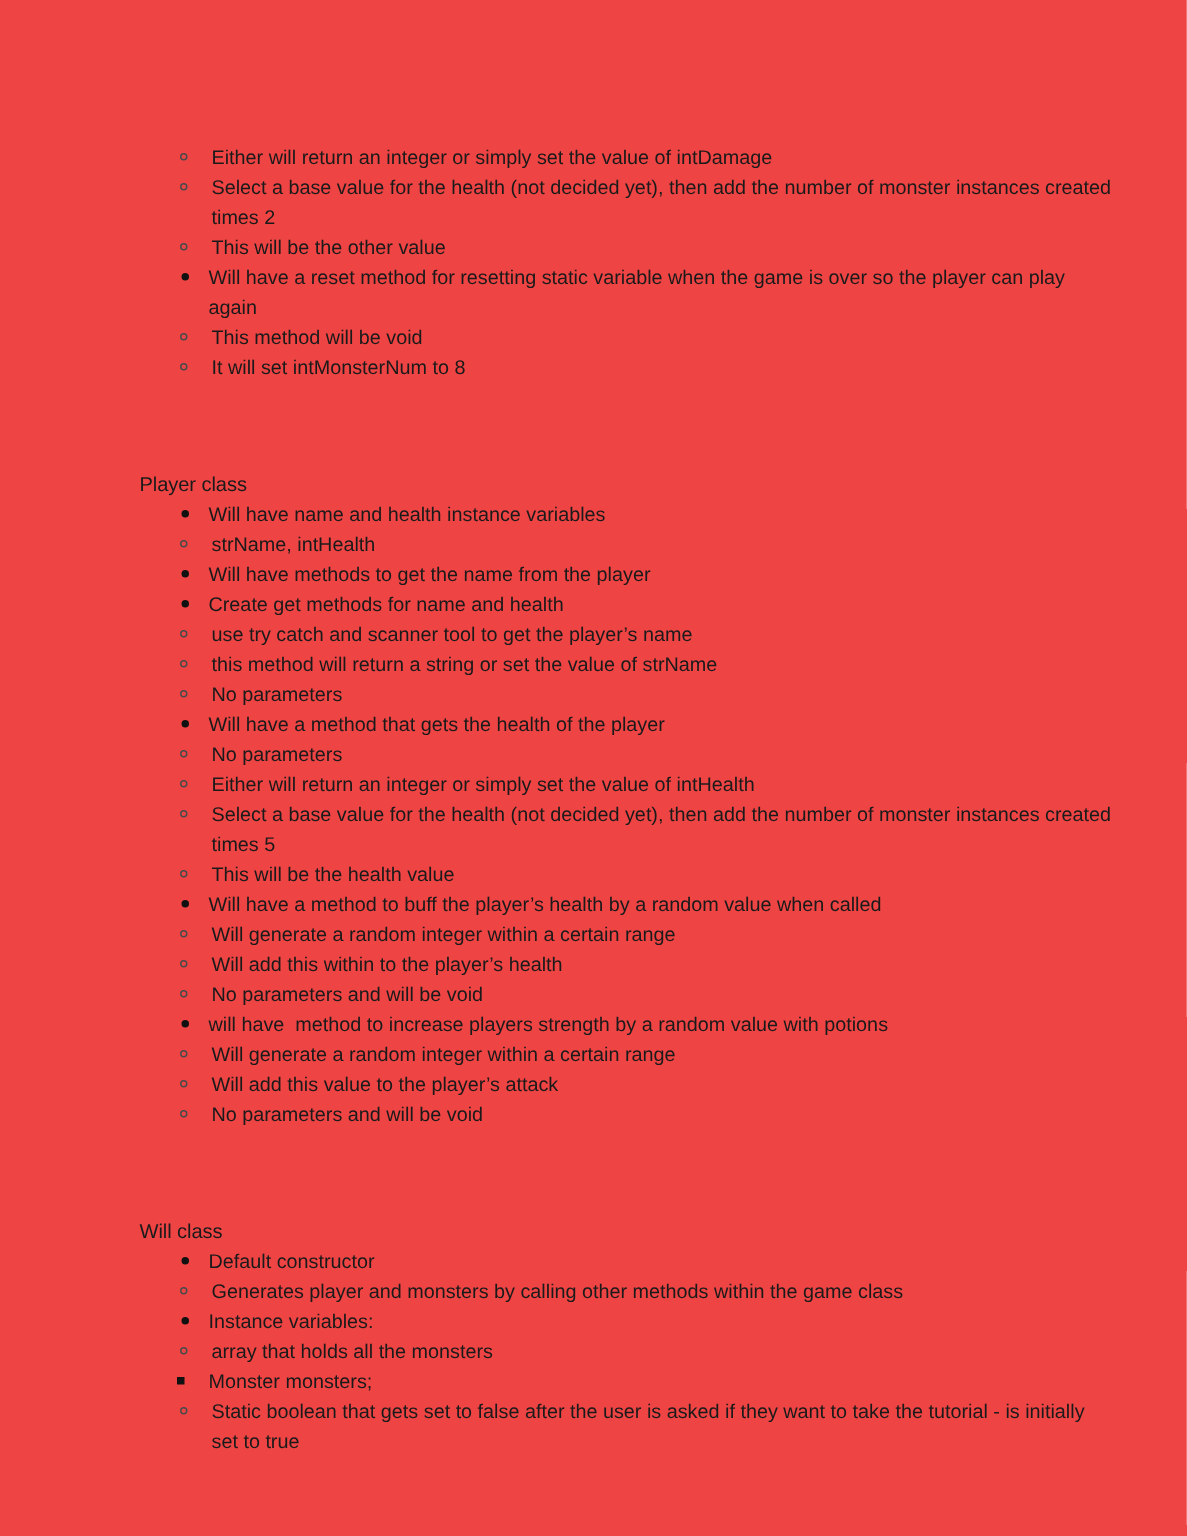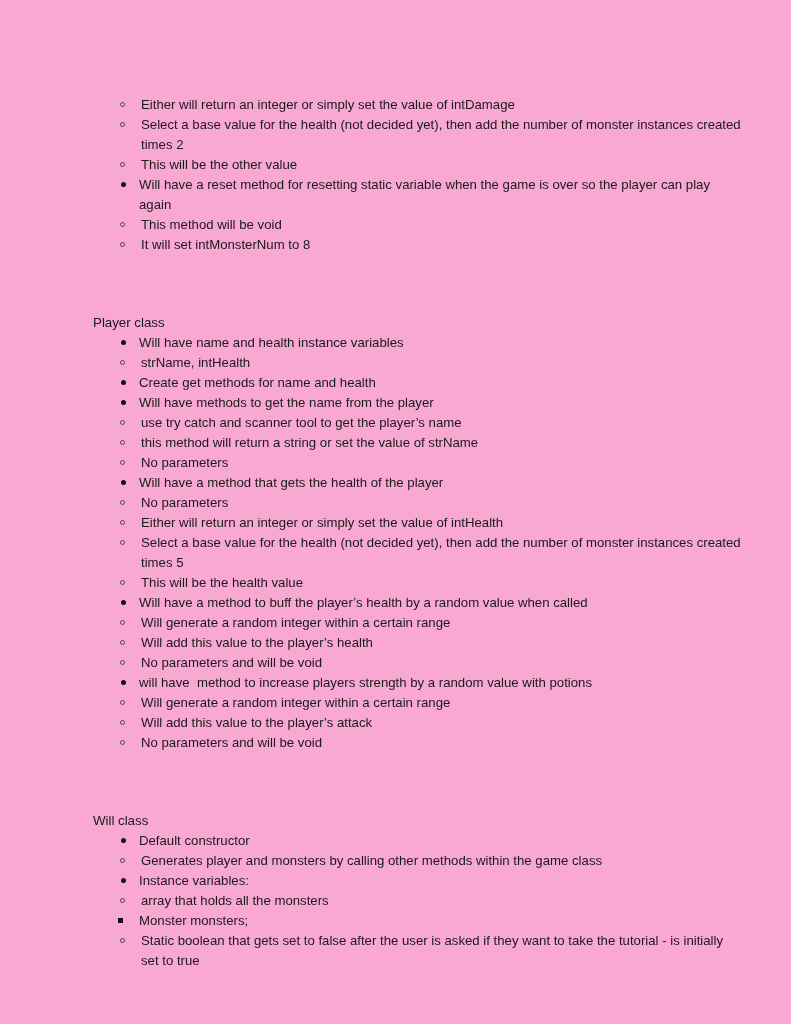--- a/index.html
+++ b/index.html
@@ -12,21 +12,21 @@
     background: #ffffff;
     font-family: "Liberation Sans", sans-serif;
     color: #1a1a1a;
     overflow: hidden;
   }
 
   .page {
     position: relative;
     width: 791px;
     height: 1024px;
-    background: #f9a8d4;
+    background: #ef4444;
     box-sizing: border-box;
     padding: 95px 50px 0 93px;
   }
 
   .doc-body {
     font-size: 13.2px;
     line-height: 20px;
   }
 
   
@@ -170,26 +170,26 @@
       </ul>
       <ul class="lvl2">
         <li class="item">
           <span class="marker"></span>
           <span class="item-text">strName, intHealth</span>
         </li>
       </ul>
       <ul class="lvl1">
         <li class="item">
           <span class="marker"></span>
+          <span class="item-text">Will have methods to get the name from the player</span>
+        </li>
+        <li class="item">
+          <span class="marker"></span>
           <span class="item-text">Create get methods for name and health</span>
         </li>
-        <li class="item">
-          <span class="marker"></span>
-          <span class="item-text">Will have methods to get the name from the player</span>
-        </li>
       </ul>
       <ul class="lvl2">
         <li class="item">
           <span class="marker"></span>
           <span class="item-text">use try catch and scanner tool to get the player’s name</span>
         </li>
         <li class="item">
           <span class="marker"></span>
           <span class="item-text">this method will return a string or set the value of strName</span>
         </li>
@@ -228,21 +228,21 @@
           <span class="item-text">Will have a method to buff the player’s health by a random value when called</span>
         </li>
       </ul>
       <ul class="lvl2">
         <li class="item">
           <span class="marker"></span>
           <span class="item-text">Will generate a random integer within a certain range</span>
         </li>
         <li class="item">
           <span class="marker"></span>
-          <span class="item-text">Will add this value to the player’s health</span>
+          <span class="item-text">Will add this within to the player’s health</span>
         </li>
         <li class="item">
           <span class="marker"></span>
           <span class="item-text">No parameters and will be void</span>
         </li>
       </ul>
       <ul class="lvl1">
         <li class="item">
           <span class="marker"></span>
           <span class="item-text">will have  method to increase players strength by a random value with potions</span>

